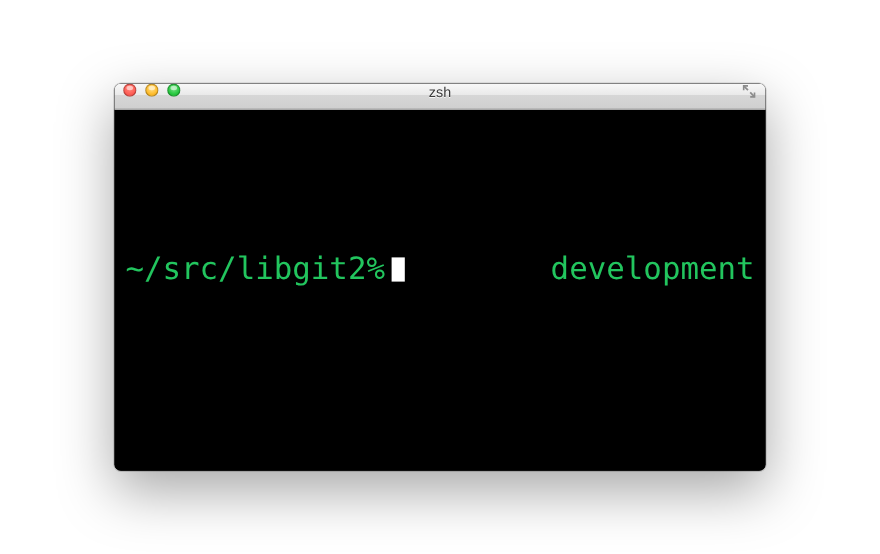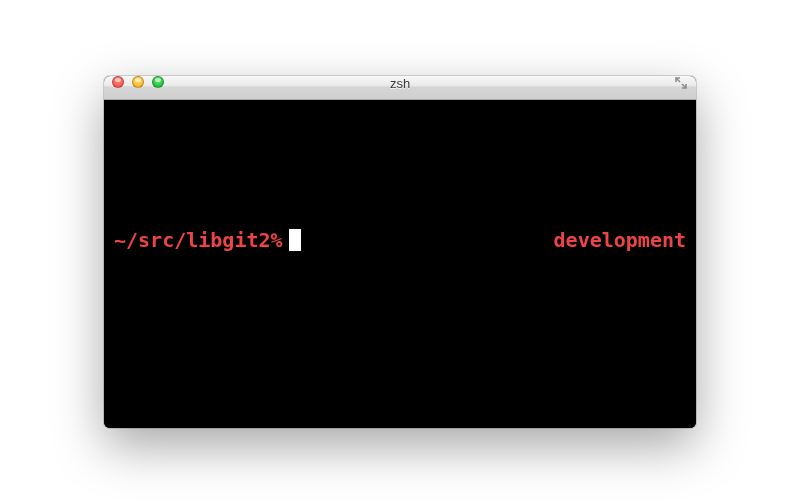--- a/index.html
+++ b/index.html
@@ -80,24 +80,24 @@
       align-items: center;
       justify-content: center;
     }
     .fullscreen-icon svg {
       width: 12px;
       height: 12px;
     }
     .terminal-body {
       flex: 1;
       background: #000;
-      color: #ef4444;
+      color: #22c55e;
       font-family: "Menlo", "Monaco", "Consolas", monospace;
-      font-size: 20px;
-      font-weight: 700;
+      font-size: 28px;
+      font-weight: 400;
       position: relative;
       padding: 4px 10px;
     }
     .prompt-line {
       position: absolute;
       top: 128px;
       left: 10px;
       right: 10px;
       display: flex;
       justify-content: space-between;

